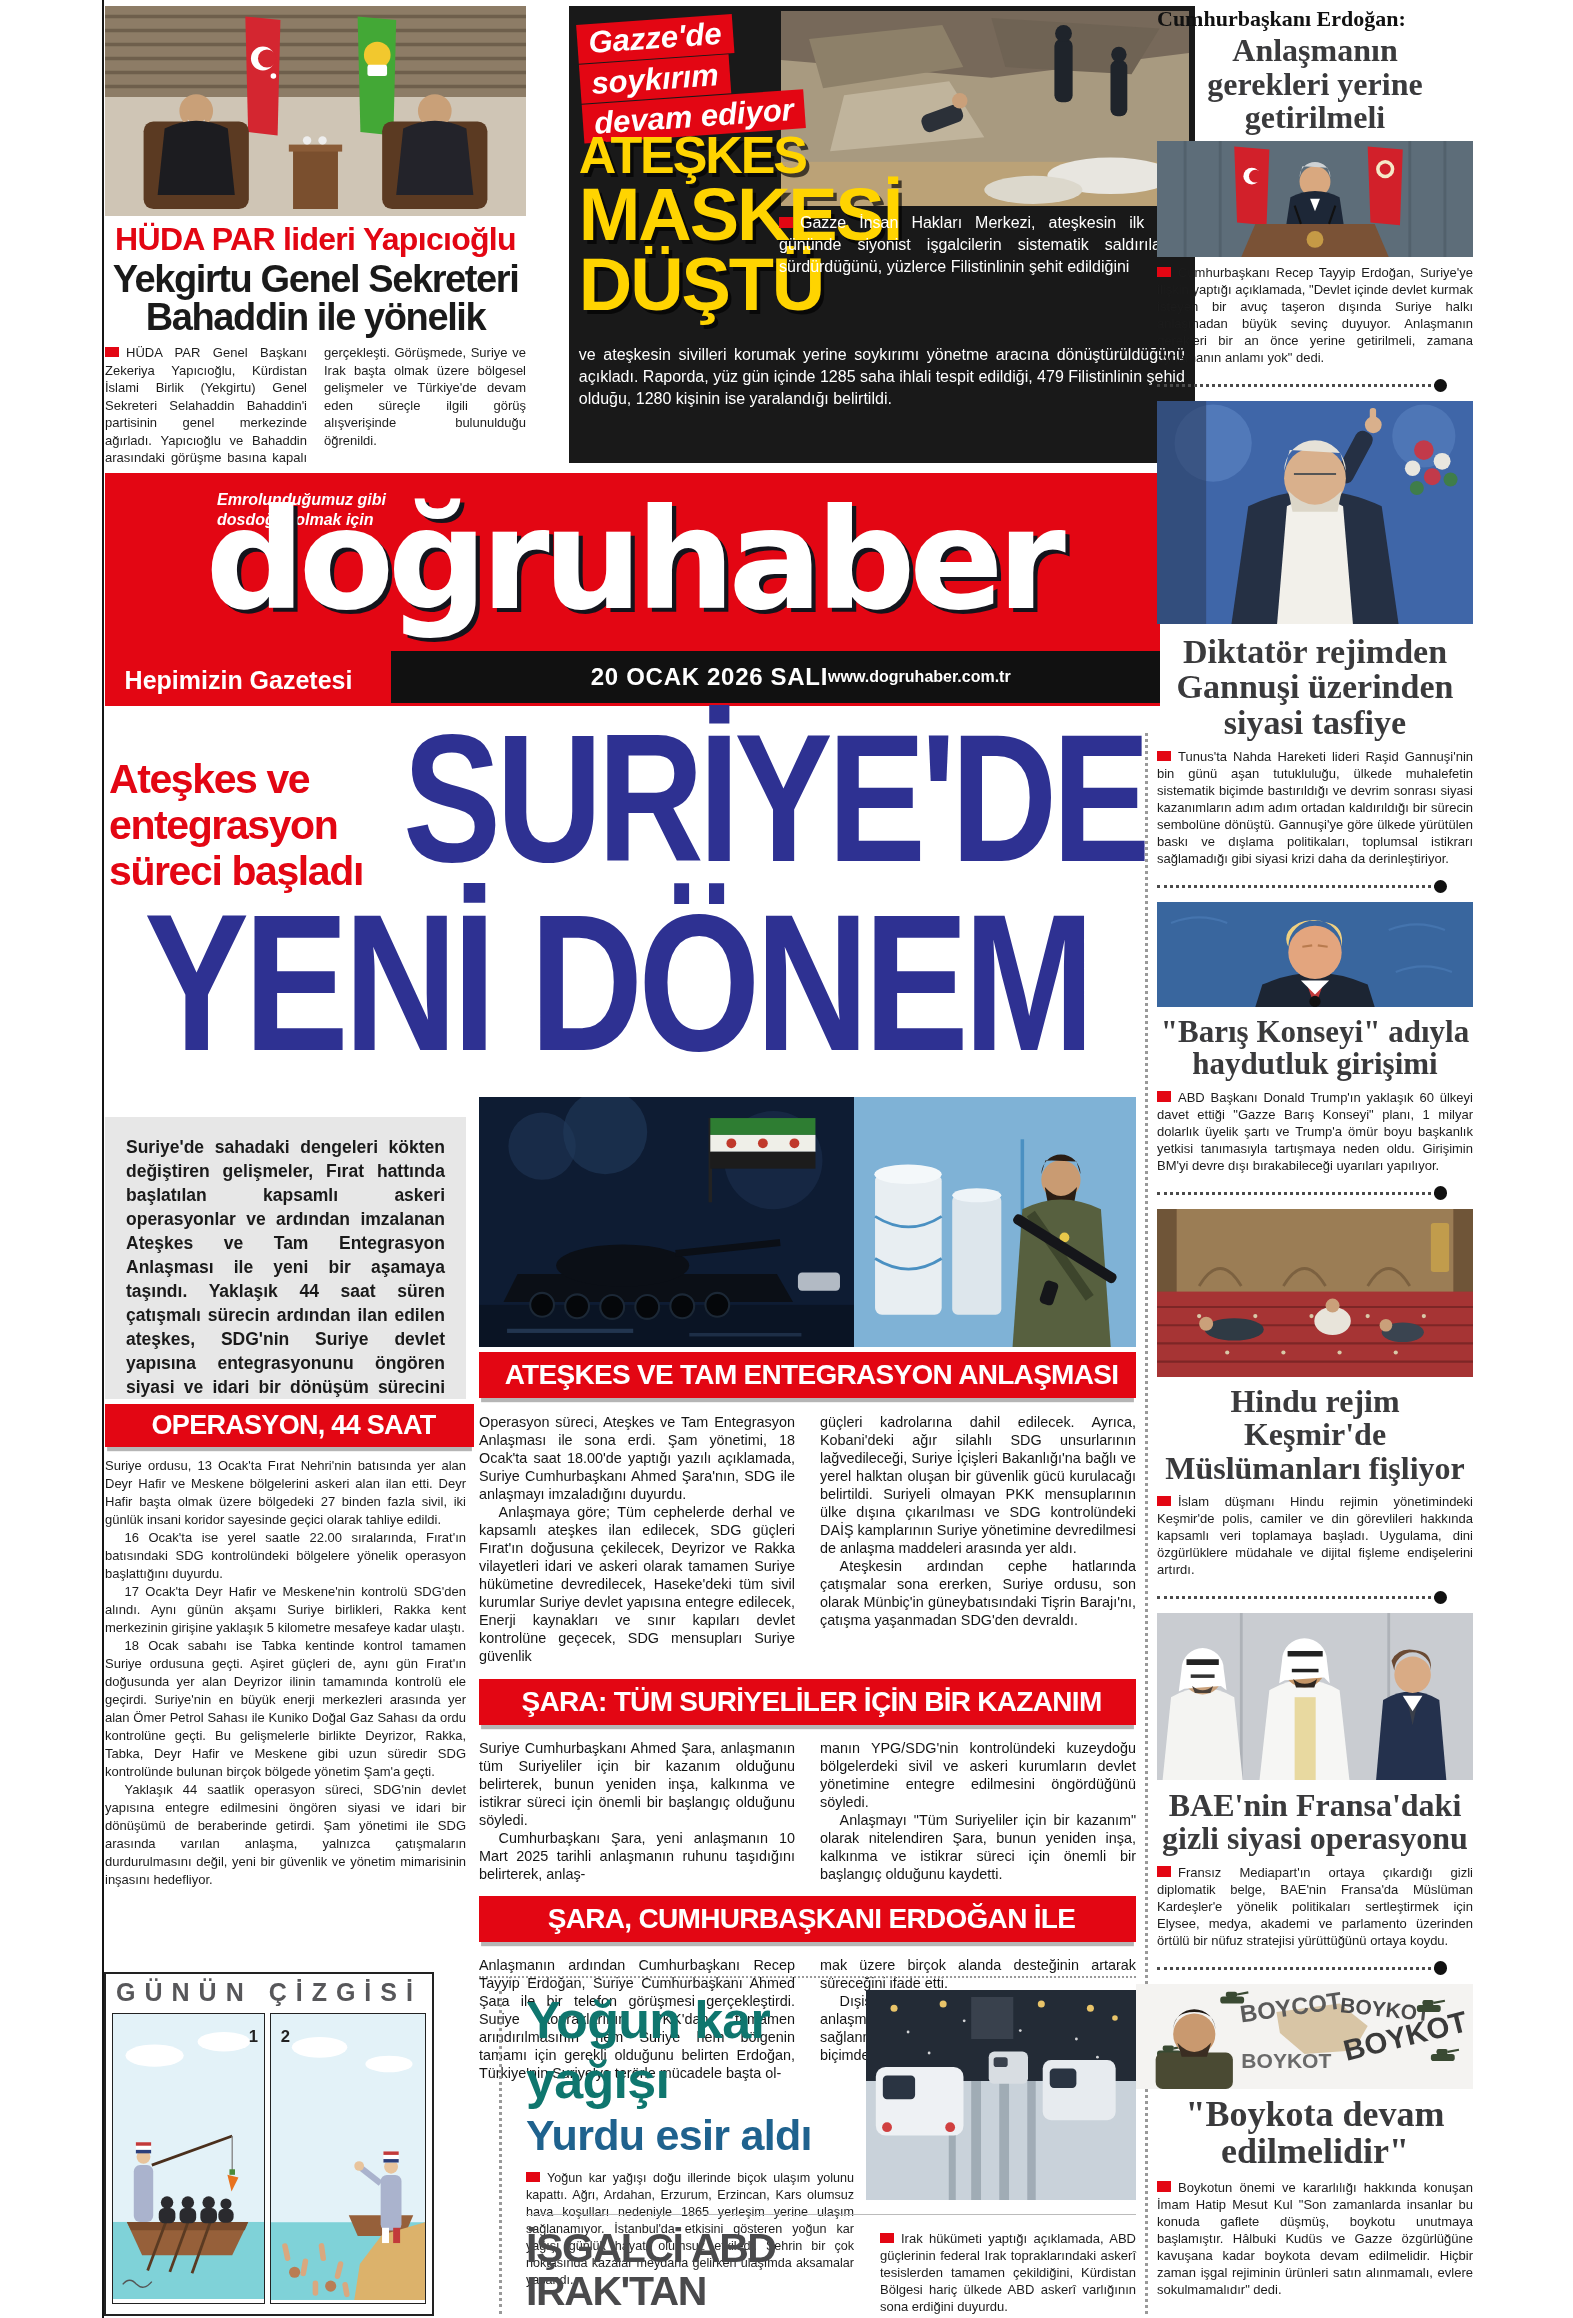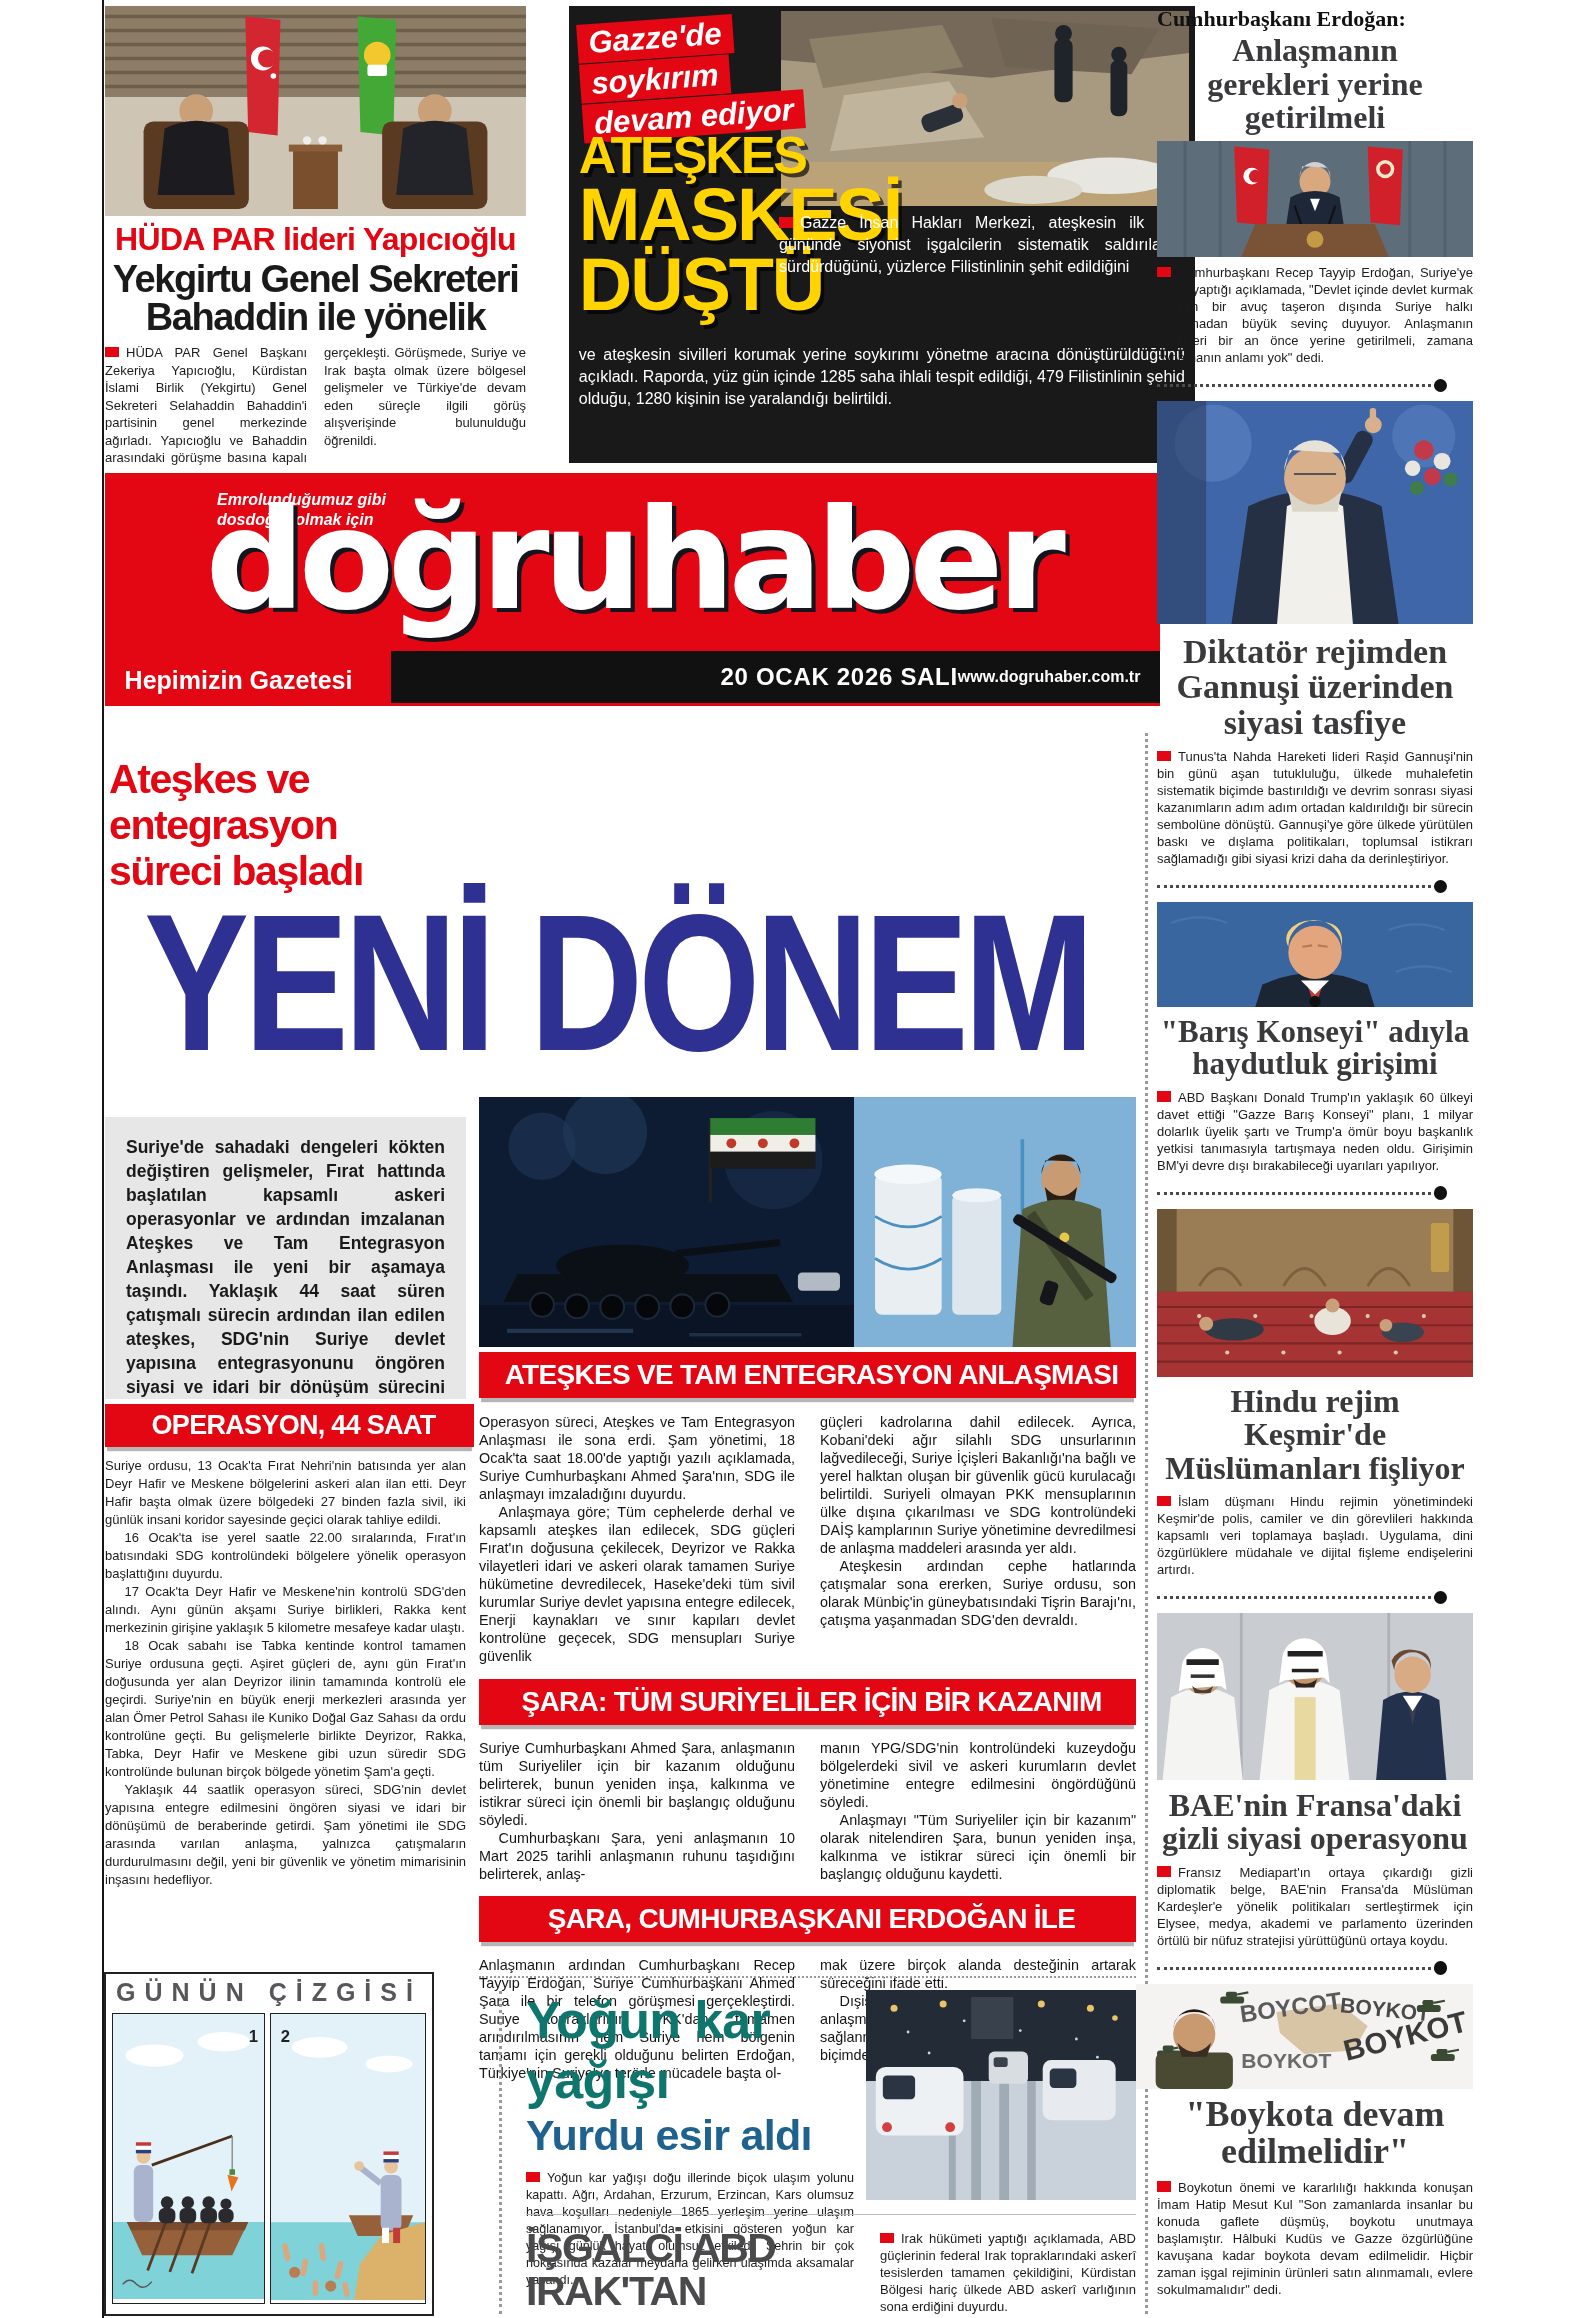--- a/index.html
+++ b/index.html
@@ -117,30 +117,33 @@
     <p class="jt abs" style="left:9.8px;top:338px;width:606px;font-size:16px;line-height:22px;color:#fff;font-weight:500;">ve ateşkesin sivilleri korumak yerine soykırımı yönetme aracına dönüştürüldüğünü açıkladı. Raporda, yüz gün içinde 1285 saha ihlali tespit edildiği, 479 Filistinlinin şehid olduğu, 1280 kişinin ise yaralandığı belirtildi.</p>
   </div>
 
   <div class="abs" style="left:105px;top:473px;width:1055px;height:233px;background:#e30613;">
     <div class="abs" style="left:112px;top:17px;color:#fff;font-weight:800;font-style:italic;font-size:16px;line-height:1.25;">
       <div>Emrolunduğumuz gibi</div>
       <div>dosdoğru olmak için</div>
     </div>
     <div class="abs" style="left:0;top:5.6px;width:100%;text-align:center;font-family:'DejaVu Sans',sans-serif;font-weight:800;font-size:139px;color:#fff;letter-spacing:-6.3px;text-shadow:4.2px 3.5px 0 #14141c;">doğruhaber</div>
     <div class="abs" style="left:19.6px;bottom:11.2px;color:#fff;font-weight:800;font-size:25px;">Hepimizin Gazetesi</div>
-    <div class="abs" style="left:286px;right:0;bottom:2.8px;height:52px;background:#111;display:flex;align-items:center;justify-content:flex-end;padding:0 19.6px 0 70px;box-sizing:border-box;">
+    <div class="abs" style="left:286px;right:0;bottom:2.8px;height:52px;background:#111;display:flex;align-items:center;justify-content:center;padding:0 19.6px 0 70px;box-sizing:border-box;">
       <span style="color:#fff;font-weight:700;font-size:24px;letter-spacing:0.7px;">20 OCAK 2026 SALI</span>
       <span style="color:#fff;font-weight:700;font-size:16px;">www.dogruhaber.com.tr</span>
     </div>
   </div>
 
   <div class="abs" style="left:109px;top:756px;width:301px;">
     <div class="red" style="font-weight:800;font-size:41px;line-height:46px;letter-spacing:-1.4px;">Ateşkes ve</div>
     <div class="red" style="font-weight:800;font-size:41px;line-height:46px;letter-spacing:-1.4px;">entegrasyon</div>
     <div class="red" style="font-weight:800;font-size:41px;line-height:46px;letter-spacing:-1.4px;">süreci başladı</div>
+  </div>
+  <div class="abs" style="left:403px;top:707px;width:726px;text-align:center;">
+    <span class="mega" style="font-size:147px;">SURİYE'DE</span>
   </div>
   <div class="abs" style="left:105px;top:885px;width:1024px;text-align:center;">
     <span class="mega" style="font-size:157px;">YENİ DÖNEM</span>
   </div>
 
   <div class="abs vdot" style="left:1145px;top:733px;height:1581px;"></div>
 
   <div class="abs jt" style="left:105px;top:1117px;width:361px;height:282px;background:#e7e7e7;box-sizing:border-box;padding:18px 21px;font-size:17.5px;line-height:24px;font-weight:600;color:#1a1a1a;">Suriye'de sahadaki dengeleri kökten değiştiren gelişmeler, Fırat hattında başlatılan kapsamlı askeri operasyonlar ve ardından imzalanan Ateşkes ve Tam Entegrasyon Anlaşması ile yeni bir aşamaya taşındı. Yaklaşık 44 saat süren çatışmalı sürecin ardından ilan edilen ateşkes, SDG'nin Suriye devlet yapısına entegrasyonunu öngören siyasi ve idari bir dönüşüm sürecini de beraberinde getirdi.</div>
   <div class="abs rbanner" style="left:105px;top:1404px;width:361px;height:43px;line-height:43px;font-size:27px;letter-spacing:-0.7px;">OPERASYON, 44 SAAT SÜRDÜ</div>
   <div class="abs jt body-txt" style="left:105px;top:1457px;width:361px;font-size:13px;line-height:18px;">

